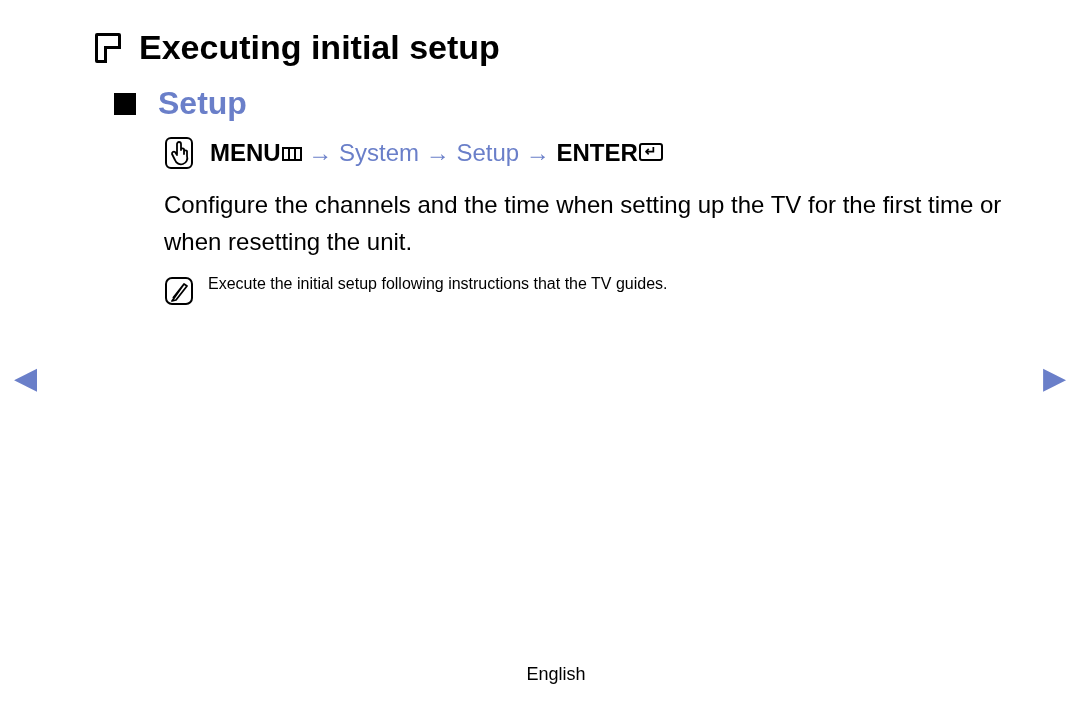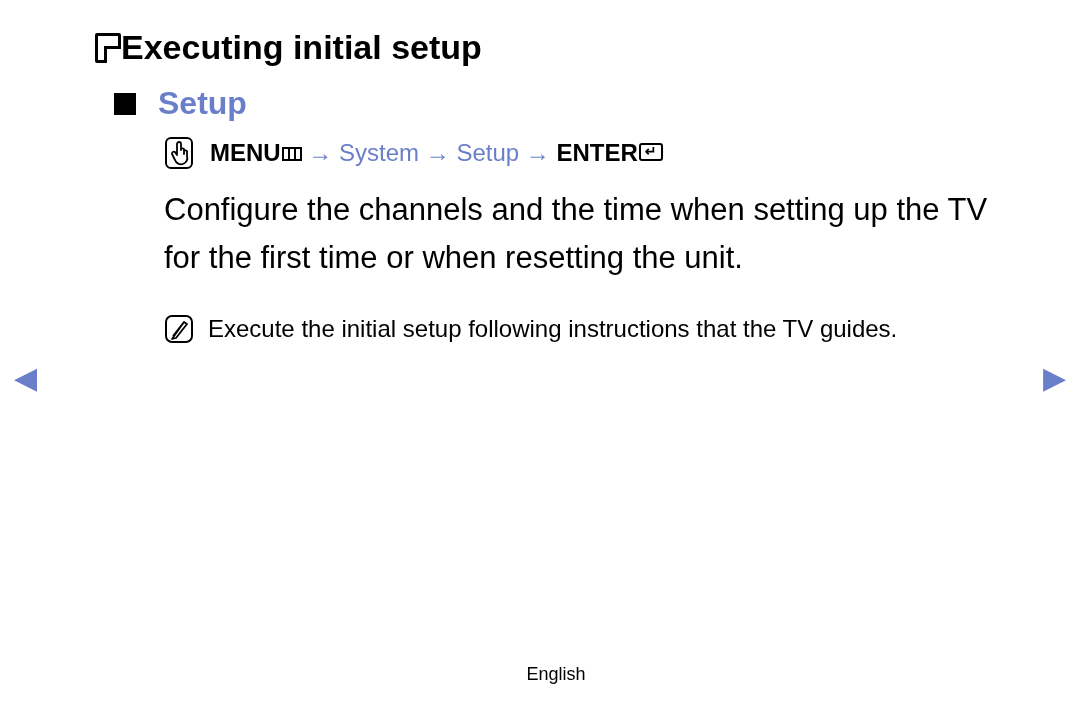--- a/index.html
+++ b/index.html
@@ -10,20 +10,21 @@
     font-family: Arial, Helvetica, sans-serif;
     position: relative;
     color: #000;
   }
   .content {
     padding: 28px 60px 0 60px;
   }
   .page-title-row {
     display: flex;
     align-items: center;
+    gap: 18px;
     margin-bottom: 18px;
     padding-left: 35px;
   }
   .bookmark-icon {
     width: 26px;
     height: 30px;
     border: 3px solid #000;
     border-radius: 2px;
     position: relative;
     flex-shrink: 0;
@@ -109,29 +110,29 @@
     content: "↵";
     position: absolute;
     font-size: 14px;
     top: -2px;
     left: 4px;
     font-weight: bold;
   }
   .bold { font-weight: bold; }
   .blue { color: #6a7fc9; }
   .body-text {
-    font-size: 31px;
+    font-size: 24px;
     line-height: 1.55;
-    margin-bottom: 28px;
+    margin-bottom: 12px;
   }
   .note-row {
     display: flex;
     align-items: flex-start;
     gap: 14px;
-    font-size: 24px;
+    font-size: 16px;
     line-height: 1.55;
   }
   .note-icon {
     width: 30px;
     height: 30px;
     flex-shrink: 0;
     margin-top: 4px;
   }
   .nav-arrow {
     position: absolute;

